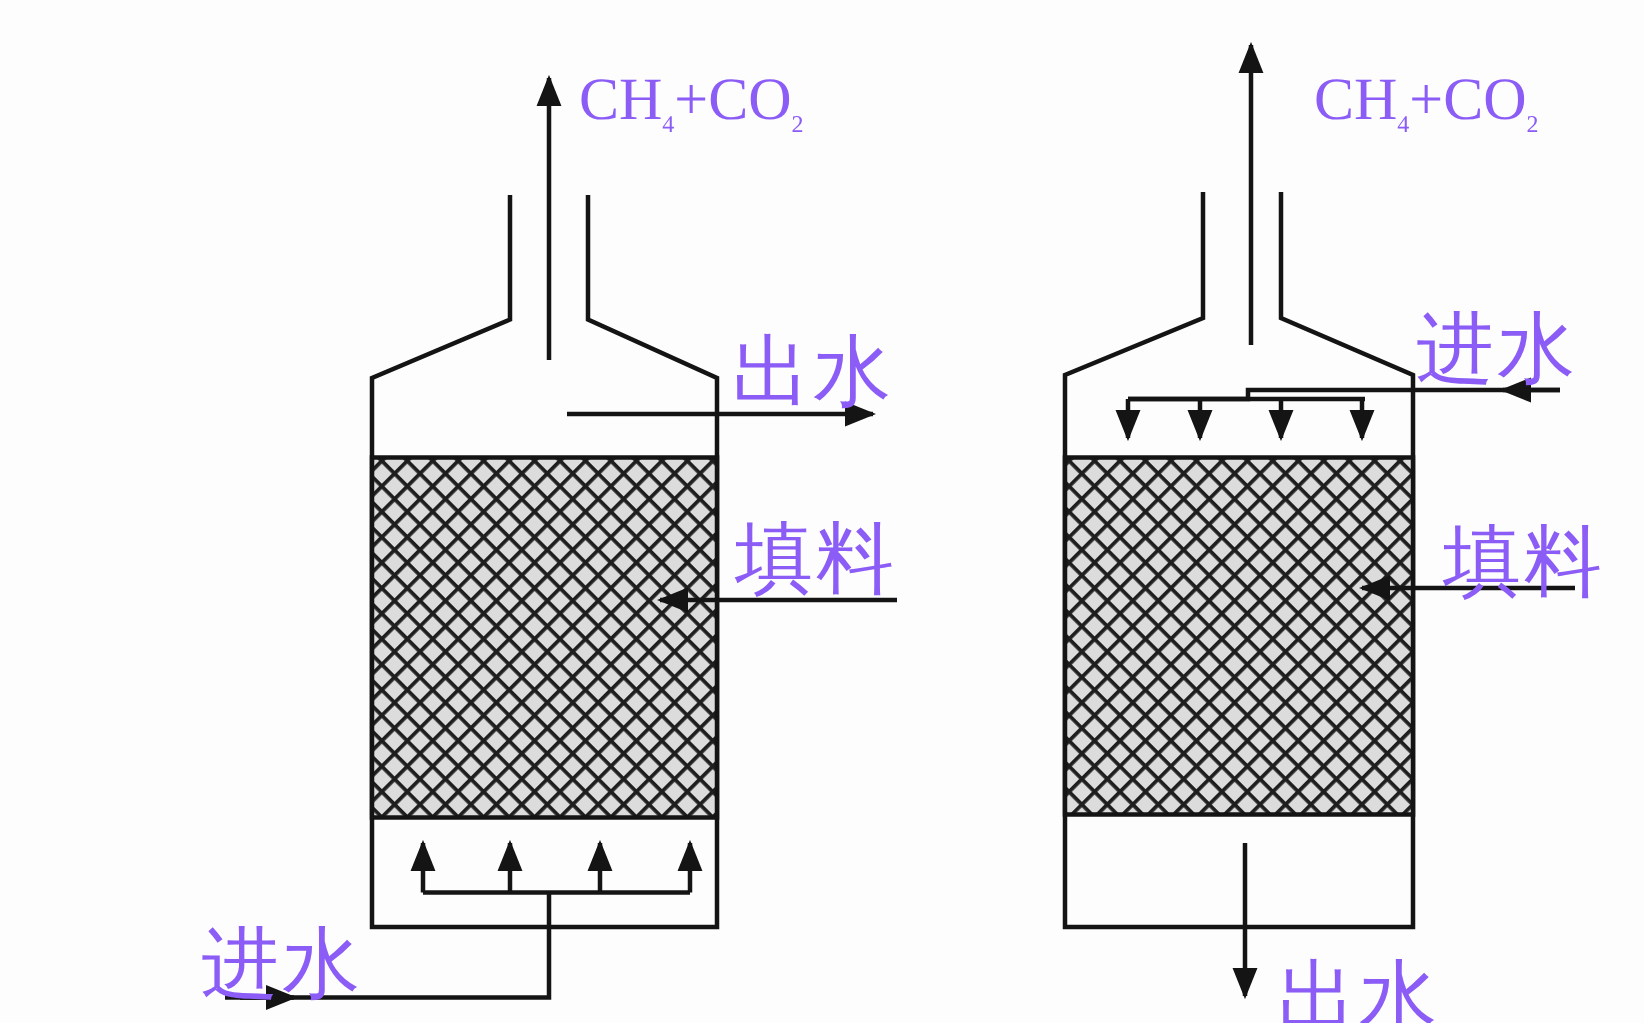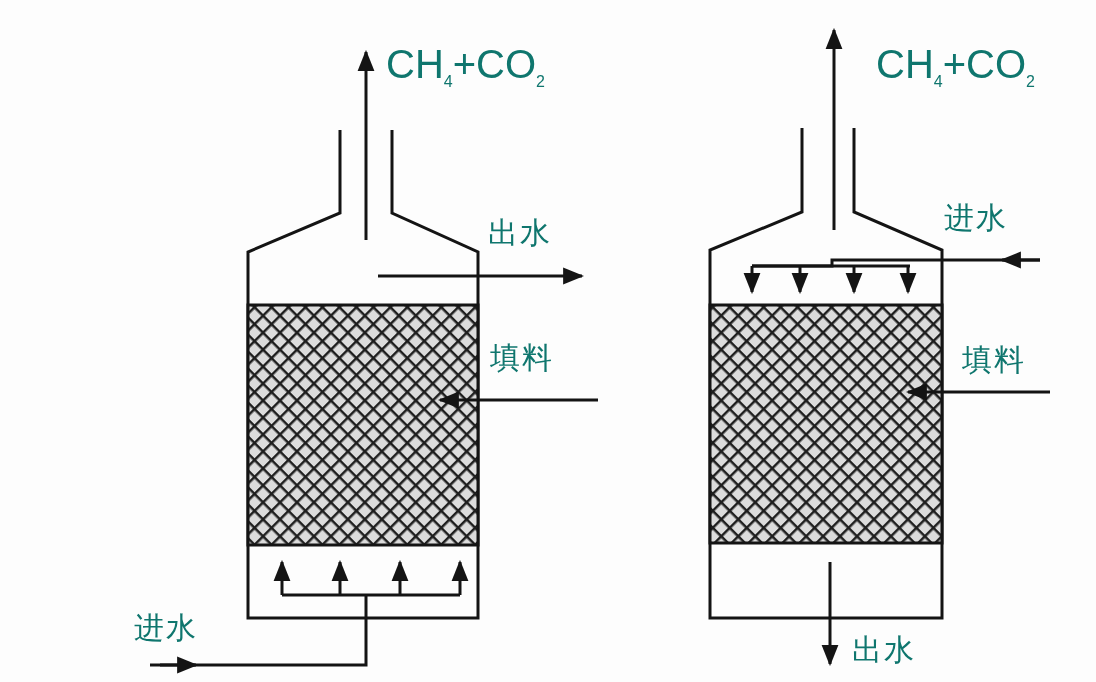--- a/index.html
+++ b/index.html
@@ -1,19 +1,19 @@
 <!DOCTYPE html>
 <html><head>
 <meta charset="utf-8">
 <style>
   html, body { margin:0; padding:0; background:#fdfdfd; }
   body { width:1096px; height:682px; position:relative; overflow:hidden; font-family:"DejaVu Serif", serif; }
   svg { position:absolute; left:0; top:0; }
-  .lbl { position:absolute; font-family:Liberation Sans, sans-serif; color:#0f766e; white-space:nowrap; }
-  .cn { font-size:30px; letter-spacing:2px; }
+  .lbl { position:absolute; font-family:Liberation Serif, serif; color:#8b5cf6; white-space:nowrap; }
+  .cn { font-size:52px; letter-spacing:2px; }
   .gas { font-size:40px; }
   .gas sub { font-size:16px; }
 </style>
 </head>
 <body>
 
 <svg width="1096" height="682" viewBox="0 0 1096 682">
   <defs>
     <pattern id="mesh" patternUnits="userSpaceOnUse" width="12" height="12" patternTransform="rotate(45)">
       <rect width="12" height="12" fill="#dcdcdc"></rect>

